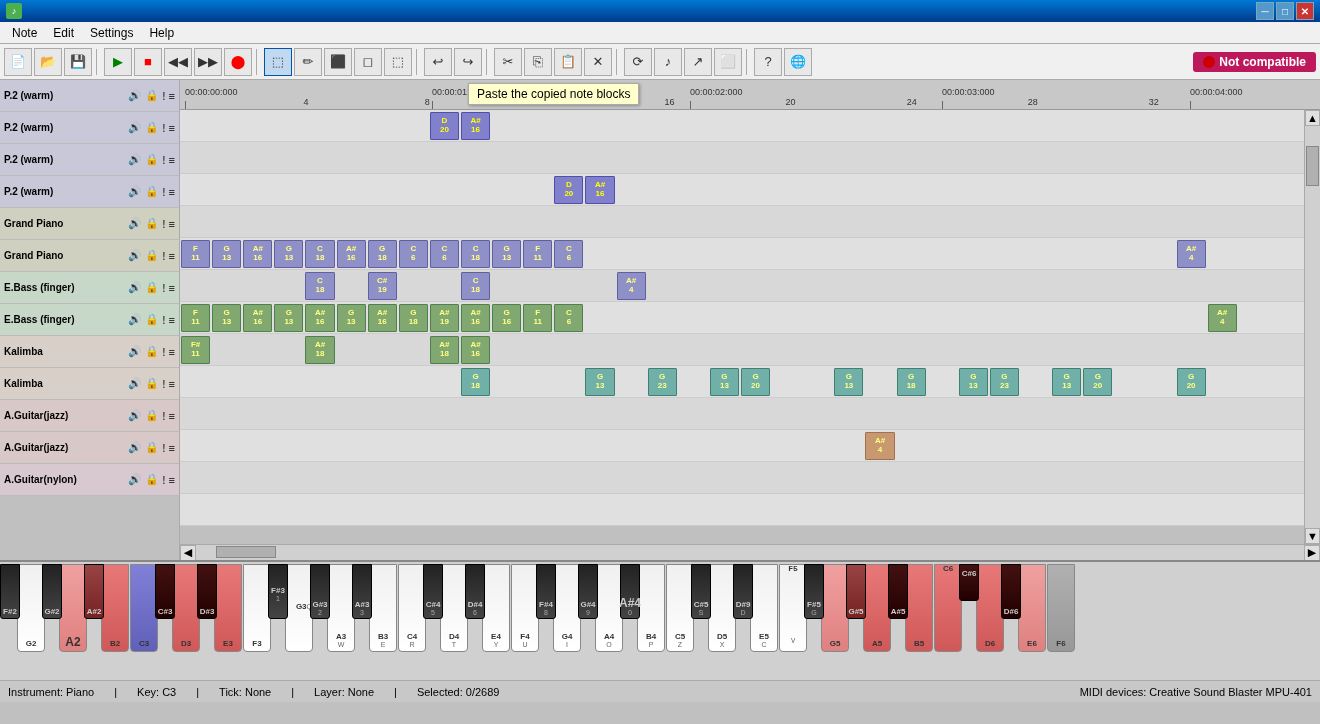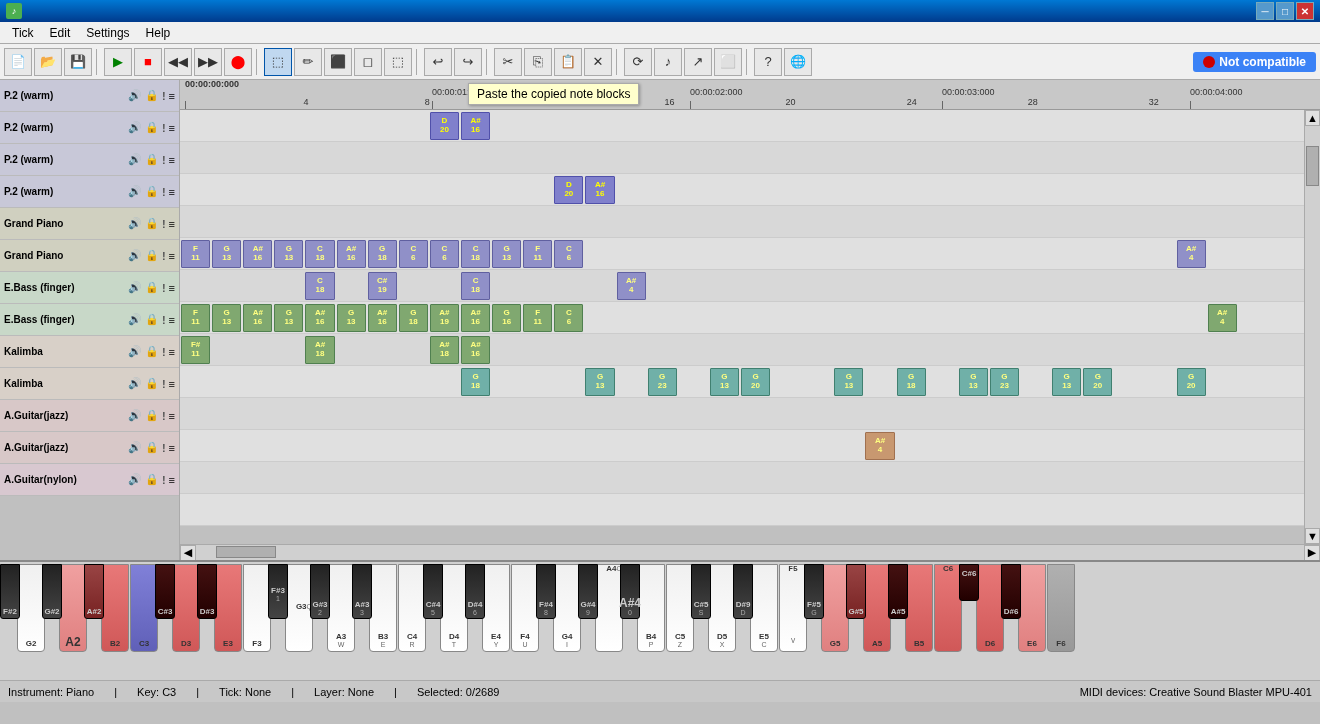--- a/index.html
+++ b/index.html
@@ -15,21 +15,21 @@
 
     
     #menubar { background: #f0f0f0; border-bottom: 1px solid #aaa; height: 22px; display: flex; align-items: center; padding: 0 4px; }
     .menu-item { padding: 2px 8px; font-size: 12px; cursor: pointer; }
 
     
     #toolbar { background: #f0f0f0; border-bottom: 1px solid #aaa; height: 36px; display: flex; align-items: center; padding: 0 4px; gap: 2px; }
     .tb-btn { width: 28px; height: 28px; background: #e8e8e8; border: 1px solid #aaa; display: flex; align-items: center; justify-content: center; cursor: pointer; font-size: 13px; color: #333; }
     .tb-separator { width: 4px; height: 26px; border-left: 1px solid #aaa; margin: 0 2px; }
     .tb-btn.active { background: #c0d8f0; border-color: #0055aa; }
-    #notcompat { background: #3b82f6; color: white; padding: 3px 10px; border-radius: 3px; font-size: 12px; font-weight: bold; display: flex; align-items: center; gap: 4px; margin-left: auto; }
+    #notcompat { background: #be185d; color: white; padding: 3px 10px; border-radius: 3px; font-size: 12px; font-weight: bold; display: flex; align-items: center; gap: 4px; margin-left: auto; }
     .time-header-left { height: 30px; background: #c8c8c8; border-bottom: 1px solid #999; display: flex; align-items: center; justify-content: center; flex-direction: column; font-size: 10px; font-weight: bold; padding: 2px; }
     .track-header { height: 32px; background: #d0d0d0; border-bottom: 1px solid #bbb; display: flex; align-items: center; padding: 0 4px; gap: 3px; }
     #seq-timeline { height: 30px; background: #c8c8c8; border-bottom: 1px solid #999; display: flex; align-items: flex-end; position: relative; overflow: hidden; }
 
     
     .note-block { position: absolute; border: 1px solid #555; font-size: 8px; font-weight: bold; display: flex; flex-direction: column; align-items: center; justify-content: center; line-height: 1; border-radius: 1px; overflow: hidden; }
 
     
     #vscroll { width: 16px; background: #d0d0d0; border-left: 1px solid #aaa; }
 
@@ -56,21 +56,21 @@
     <div id="titlebar-icon">♪</div>
   </div>
   <div id="titlebar-controls">
     <div class="title-btn">─</div>
     <div class="title-btn">□</div>
     <div class="title-btn close">✕</div>
   </div>
 </div>
 
 <div id="menubar">
-  <span class="menu-item">Tick</span>
+  <span class="menu-item">Note</span>
   <span class="menu-item">Edit</span>
   <span class="menu-item">Settings</span>
   <span class="menu-item">Help</span>
 </div>
 
 <div id="toolbar">
 
   <div class="tb-btn" title="New">📄</div>
   <div class="tb-btn" title="Open">📂</div>
   <div class="tb-btn" title="Save">💾</div>
@@ -211,21 +211,21 @@
     <span style="font-size:11px;cursor:pointer;font-weight:bold;color:#555;">!</span>
     <span style="font-size:11px;cursor:pointer;">≡</span>
   </div>
         </div>
     </div>
 
     <div style="flex:1;display:flex;flex-direction:column;overflow:hidden;position:relative;">
 
       <div id="seq-timeline" style="height:30px;background:#c8c8c8;border-bottom:1px solid #999;position:relative;overflow:hidden;">
 
-      <div style="position: absolute; left: 5px; bottom: 20px; font-size: 9px; color: rgb(51, 51, 51); white-space: nowrap; font-weight: bold;">00:00:00:000</div>
+      <div style="position: absolute; left: 5px; bottom: 12px; font-size: 9px; color: rgb(51, 51, 51); white-space: nowrap;">00:00:00:000</div>
           <div style="position: absolute; left: 5px; bottom: 0px; width: 1px; height: 8px; background: rgb(102, 102, 102);"></div>
           <div style="position: absolute; left: 252px; bottom: 12px; font-size: 9px; color: rgb(51, 51, 51); white-space: nowrap;">00:00:01:000</div>
           <div style="position: absolute; left: 252px; bottom: 0px; width: 1px; height: 8px; background: rgb(102, 102, 102);"></div>
           <div style="position: absolute; left: 510px; bottom: 12px; font-size: 9px; color: rgb(51, 51, 51); white-space: nowrap;">00:00:02:000</div>
           <div style="position: absolute; left: 510px; bottom: 0px; width: 1px; height: 8px; background: rgb(102, 102, 102);"></div>
           <div style="position: absolute; left: 762px; bottom: 12px; font-size: 9px; color: rgb(51, 51, 51); white-space: nowrap;">00:00:03:000</div>
           <div style="position: absolute; left: 762px; bottom: 0px; width: 1px; height: 8px; background: rgb(102, 102, 102);"></div>
           <div style="position: absolute; left: 1010px; bottom: 12px; font-size: 9px; color: rgb(51, 51, 51); white-space: nowrap;">00:00:04:000</div>
           <div style="position: absolute; left: 1010px; bottom: 0px; width: 1px; height: 8px; background: rgb(102, 102, 102);"></div>
           <div style="position: absolute; left: 126.111px; bottom: 2px; font-size: 9px; color: rgb(51, 51, 51); transform: translateX(-50%);">4</div>
@@ -619,21 +619,21 @@
             <div style="font-size: 7px; color: rgb(170, 170, 170); line-height: 1;">8</div>
           </div>
           <div style="width: 28px; height: 88px; background: linear-gradient(rgb(240, 240, 240), rgb(255, 255, 255)); border: 1px solid rgb(136, 136, 136); border-radius: 0px 0px 4px 4px; display: flex; flex-direction: column; align-items: center; justify-content: flex-end; padding-bottom: 3px; cursor: pointer; flex-shrink: 0; position: relative;">
             <div style="font-size: 8px; font-weight: bold; color: rgb(51, 51, 51); line-height: 1;">G4</div>
             <div style="font-size: 7px; color: rgb(102, 102, 102); line-height: 1;">I</div>
           </div>
           <div style="width: 20px; height: 55px; background: linear-gradient(rgb(34, 34, 34), rgb(68, 68, 68)); border: 1px solid rgb(0, 0, 0); border-radius: 0px 0px 3px 3px; display: flex; flex-direction: column; align-items: center; justify-content: flex-end; padding-bottom: 2px; cursor: pointer; flex-shrink: 0; margin-left: -4px; margin-right: -4px; z-index: 2; position: relative;">
             <div style="font-size: 8px; font-weight: bold; color: rgb(204, 204, 204); line-height: 1;">G#4</div>
             <div style="font-size: 7px; color: rgb(170, 170, 170); line-height: 1;">9</div>
           </div>
-          <div style="width: 28px; height: 88px; background: linear-gradient(rgb(240, 240, 240), rgb(255, 255, 255)); border: 1px solid rgb(136, 136, 136); border-radius: 0px 0px 4px 4px; display: flex; flex-direction: row; align-items: flex-start; justify-content: flex-end; padding-bottom: 3px; cursor: pointer; flex-shrink: 0; position: relative;">
+          <div style="width: 28px; height: 88px; background: linear-gradient(rgb(240, 240, 240), rgb(255, 255, 255)); border: 1px solid rgb(136, 136, 136); border-radius: 0px 0px 4px 4px; display: flex; flex-direction: column; align-items: center; justify-content: flex-end; padding-bottom: 3px; cursor: pointer; flex-shrink: 0; position: relative;">
             <div style="font-size: 8px; font-weight: bold; color: rgb(51, 51, 51); line-height: 1;">A4</div>
             <div style="font-size: 7px; color: rgb(102, 102, 102); line-height: 1;">O</div>
           </div>
           <div style="width: 20px; height: 55px; background: linear-gradient(rgb(34, 34, 34), rgb(68, 68, 68)); border: 1px solid rgb(0, 0, 0); border-radius: 0px 0px 3px 3px; display: flex; flex-direction: column; align-items: center; justify-content: flex-end; padding-bottom: 2px; cursor: pointer; flex-shrink: 0; margin-left: -4px; margin-right: -4px; z-index: 2; position: relative;">
             <div style="font-size: 12px; font-weight: bold; color: rgb(204, 204, 204); line-height: 1;">A#4</div>
             <div style="font-size: 7px; color: rgb(170, 170, 170); line-height: 1;">0</div>
           </div>
           <div style="width: 28px; height: 88px; background: linear-gradient(rgb(240, 240, 240), rgb(255, 255, 255)); border: 1px solid rgb(136, 136, 136); border-radius: 0px 0px 4px 4px; display: flex; flex-direction: column; align-items: center; justify-content: flex-end; padding-bottom: 3px; cursor: pointer; flex-shrink: 0; position: relative;">
             <div style="font-size: 8px; font-weight: bold; color: rgb(51, 51, 51); line-height: 1;">B4</div>
             <div style="font-size: 7px; color: rgb(102, 102, 102); line-height: 1;">P</div>

